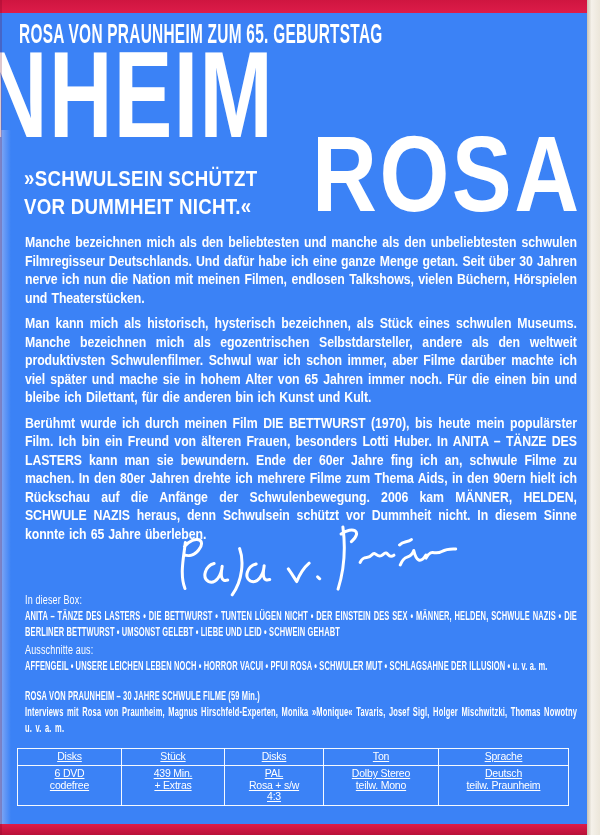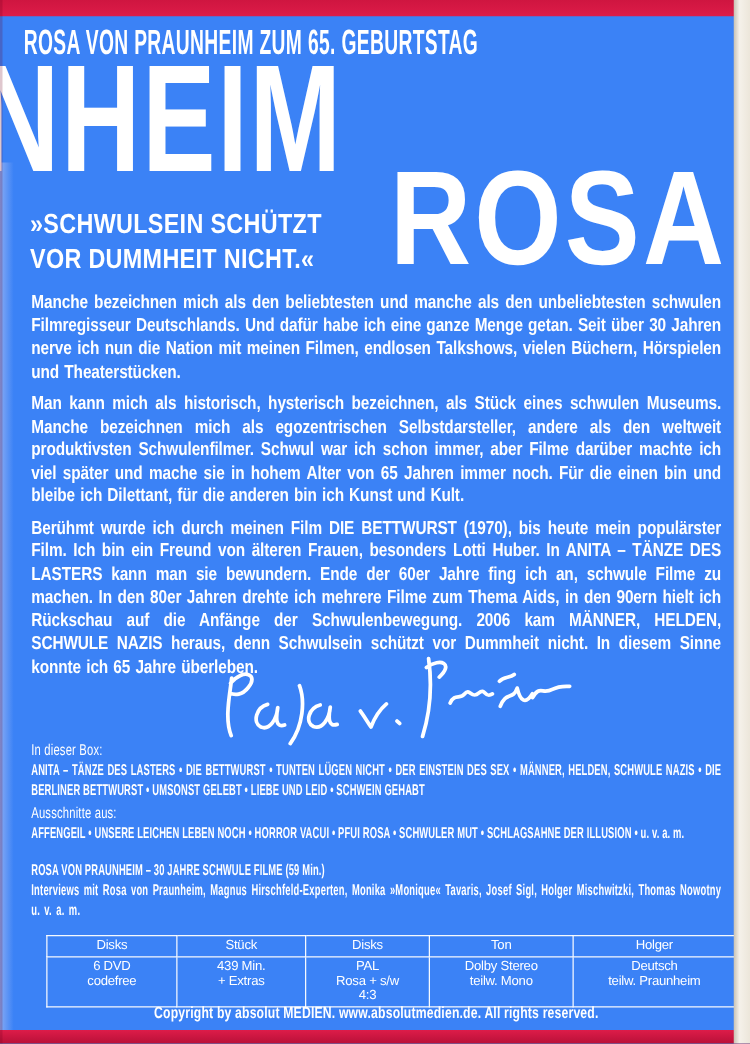--- a/index.html
+++ b/index.html
@@ -51,21 +51,21 @@
   .bonus{
     position:absolute;left:25px;font-size:12.5px;font-weight:700;line-height:16px;white-space:nowrap;
     transform:scaleX(.60);transform-origin:0 0;letter-spacing:.2px;
   }
   .interviews{
     position:absolute;left:25px;top:704px;width:920px;font-size:12.5px;font-weight:700;line-height:16px;
     transform:scaleX(.60);transform-origin:0 0;text-align:justify;letter-spacing:.3px;word-spacing:2px;
   }
 
   table.specs{
-    position:absolute;left:37px;top:748px;border-collapse:collapse;table-layout:fixed;
+    position:absolute;left:17px;top:748px;border-collapse:collapse;table-layout:fixed;text-decoration:underline;
   }
   table.specs td,table.specs th{
     border:1.5px solid rgba(255,255,255,.95);
     color:#fff;font-weight:400;text-align:center;vertical-align:top;
     font-size:10.5px;line-height:11.5px;letter-spacing:-.2px;padding:2px 1px;
   }
   table.specs th{height:12px;}
   table.specs td{height:30px;white-space:pre-line;}
 
   .copyright-wrap{position:absolute;left:25px;top:801px;width:552px;text-align:center;}
@@ -126,38 +126,35 @@
 
   <div class="interviews">Interviews mit Rosa von Praunheim, Magnus Hirschfeld-Experten, Monika »Monique« Tavaris, Josef Sigl, Holger Mischwitzki, Thomas Nowotny u. v. a. m.</div>
 
   <table class="specs">
     <tbody>
         <tr>
       <th style="width:101px">Disks</th>
       <th style="width:100px">Stück</th>
       <th style="width:96px">Disks</th>
       <th style="width:112px">Ton</th>
-      <th style="width:127px">Holger</th>
+      <th style="width:127px">Sprache</th>
     </tr>
     <tr>
       <td>6 DVD
 codefree</td>
       <td>439 Min.
 + Extras</td>
       <td>PAL
 Rosa + s/w
 4:3</td>
       <td>Dolby Stereo
 teilw. Mono</td>
       <td>Deutsch
 teilw. Praunheim</td>
     </tr>
   </tbody>
     </table>
 
-  <div class="copyright-wrap">
-    <span class="copyright">Copyright by absolut MEDIEN. www.absolutmedien.de. All rights reserved.</span>
-  </div>
 
   <div class="edge-bottom"></div>
   <div class="edge-right"></div>
 
 </div>
 
 </body></html>

